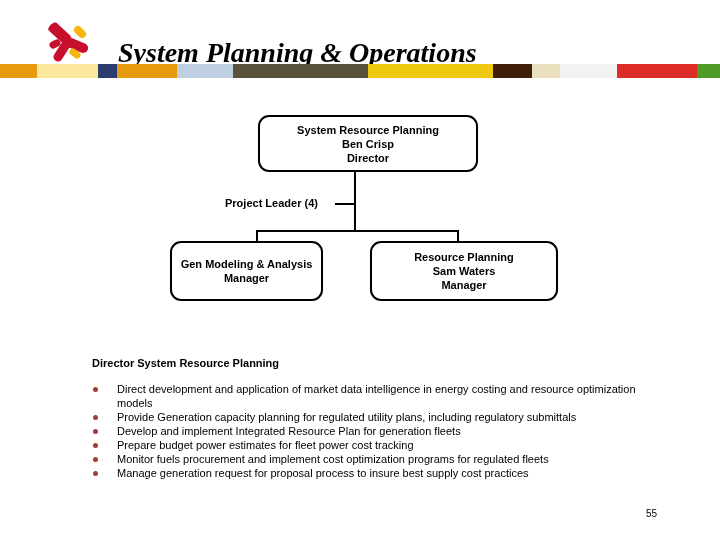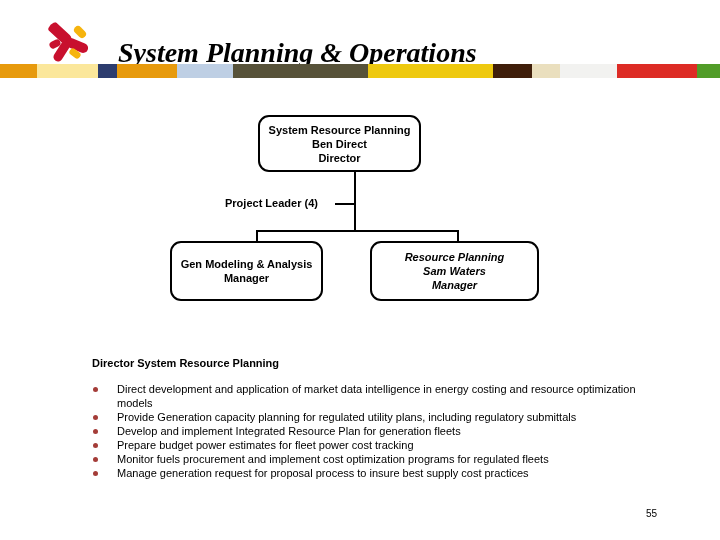--- a/index.html
+++ b/index.html
@@ -51,23 +51,23 @@
     border-radius: 11px;
     background: #fff;
     display: flex;
     flex-direction: column;
     justify-content: center;
     text-align: center;
     font-weight: bold;
     font-size: 11px;
     line-height: 14px;
   }
-  .box-root  { left: 258px; top: 115px; width: 163px; height: 57px; }
+  .box-root  { left: 258px; top: 115px; width: 220px; height: 57px; }
   .box-left  { left: 170px; top: 241px; width: 153px; height: 60px; }
-  .box-right { left: 370px; top: 241px; width: 169px; height: 60px; font-style: italic; }
+  .box-right { left: 370px; top: 241px; width: 188px; height: 60px; }
   .connector { position: absolute; background: #000; }
   .vline-root  { left: 354px; top: 172px; width: 2px; height: 60px; }
   .hline-main  { left: 256px; top: 230px; width: 203px; height: 2px; }
   .drop-left   { left: 256px; top: 230px; width: 2px; height: 11px; }
   .drop-right  { left: 457px; top: 230px; width: 2px; height: 11px; }
   .tick-label  { left: 335px; top: 203px; width: 20px; height: 2px; }
   .side-label {
     position: absolute;
     left: 225px;
     top: 197px;
@@ -153,21 +153,21 @@
       <span style="width: 125px; background: rgb(238, 201, 15);"></span>
       <span style="width: 39px; background: rgb(63, 30, 10);"></span>
       <span style="width: 28px; background: rgb(234, 223, 190);"></span>
       <span style="width: 57px; background: rgb(242, 242, 240);"></span>
       <span style="width: 80px; background: rgb(221, 43, 37);"></span>
       <span style="width: 23px; background: rgb(81, 156, 40);"></span>
     </div>
 
   <div class="box box-root">
     <div>System Resource Planning</div>
-    <div>Ben Direct</div>
+    <div>Ben Crisp</div>
     <div>Director</div>
   </div>
 
   <div class="side-label">Project Leader (4)</div>
 
   <div class="connector vline-root"></div>
   <div class="connector tick-label"></div>
   <div class="connector hline-main"></div>
   <div class="connector drop-left"></div>
   <div class="connector drop-right"></div>

